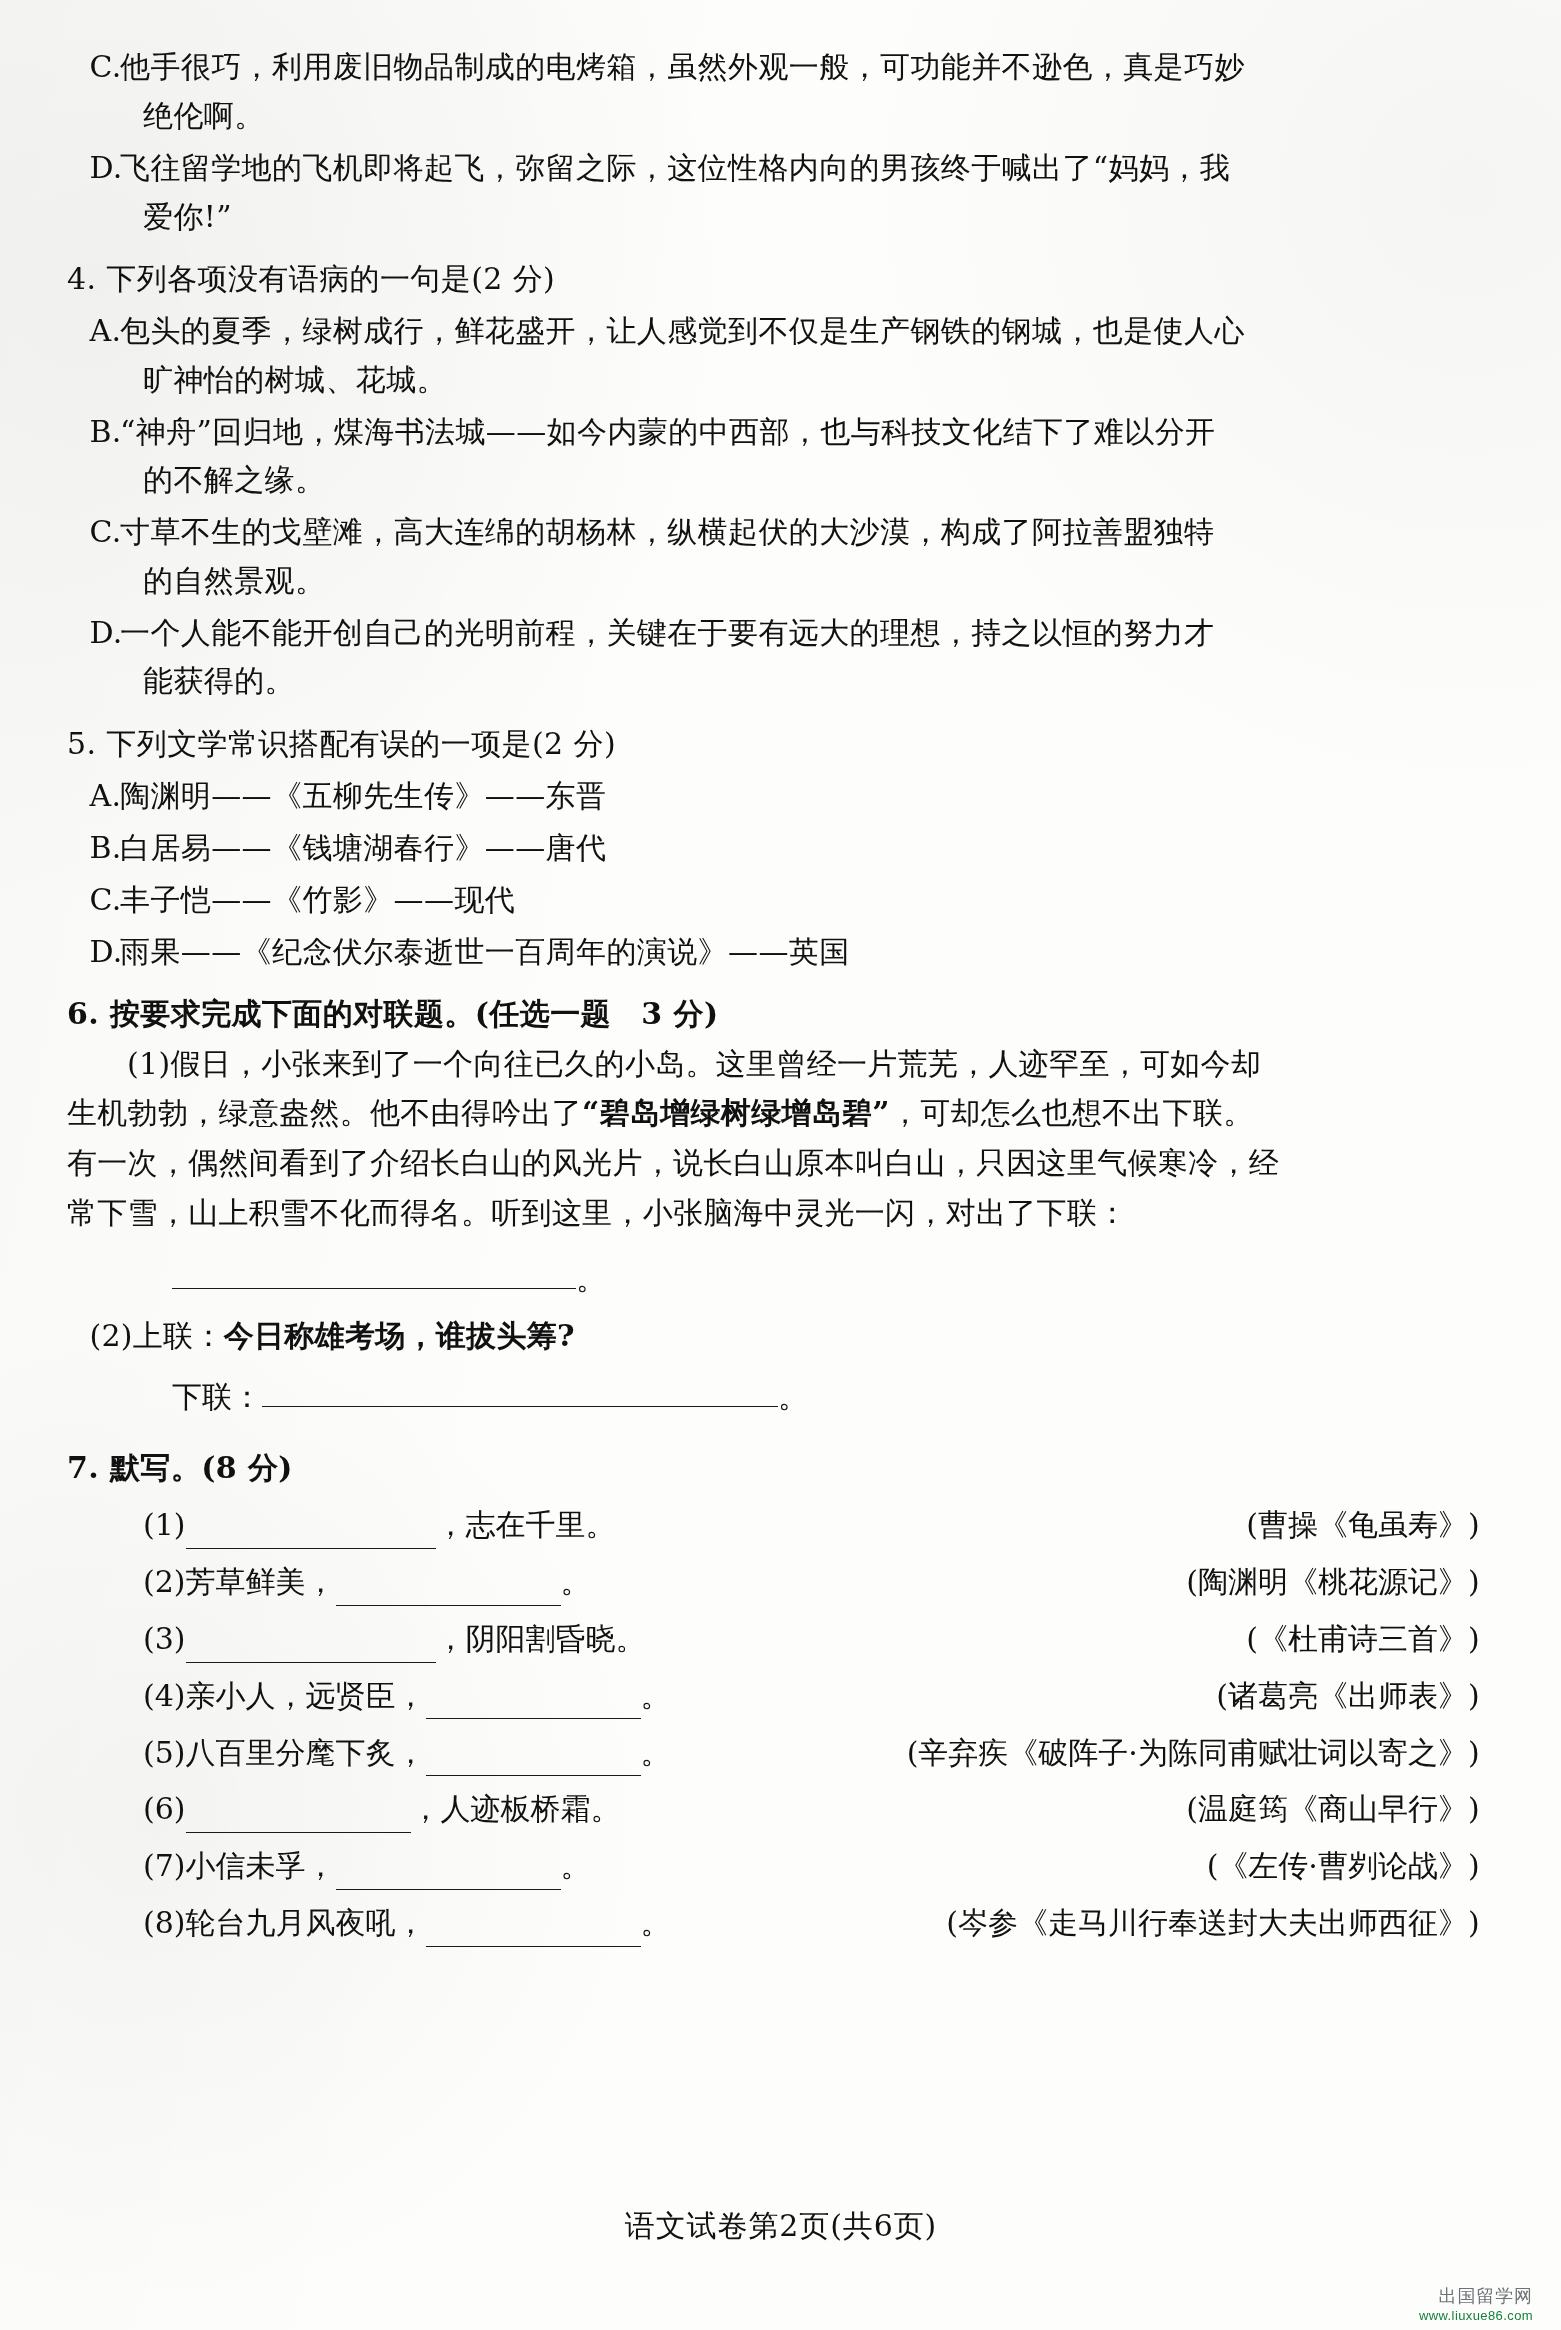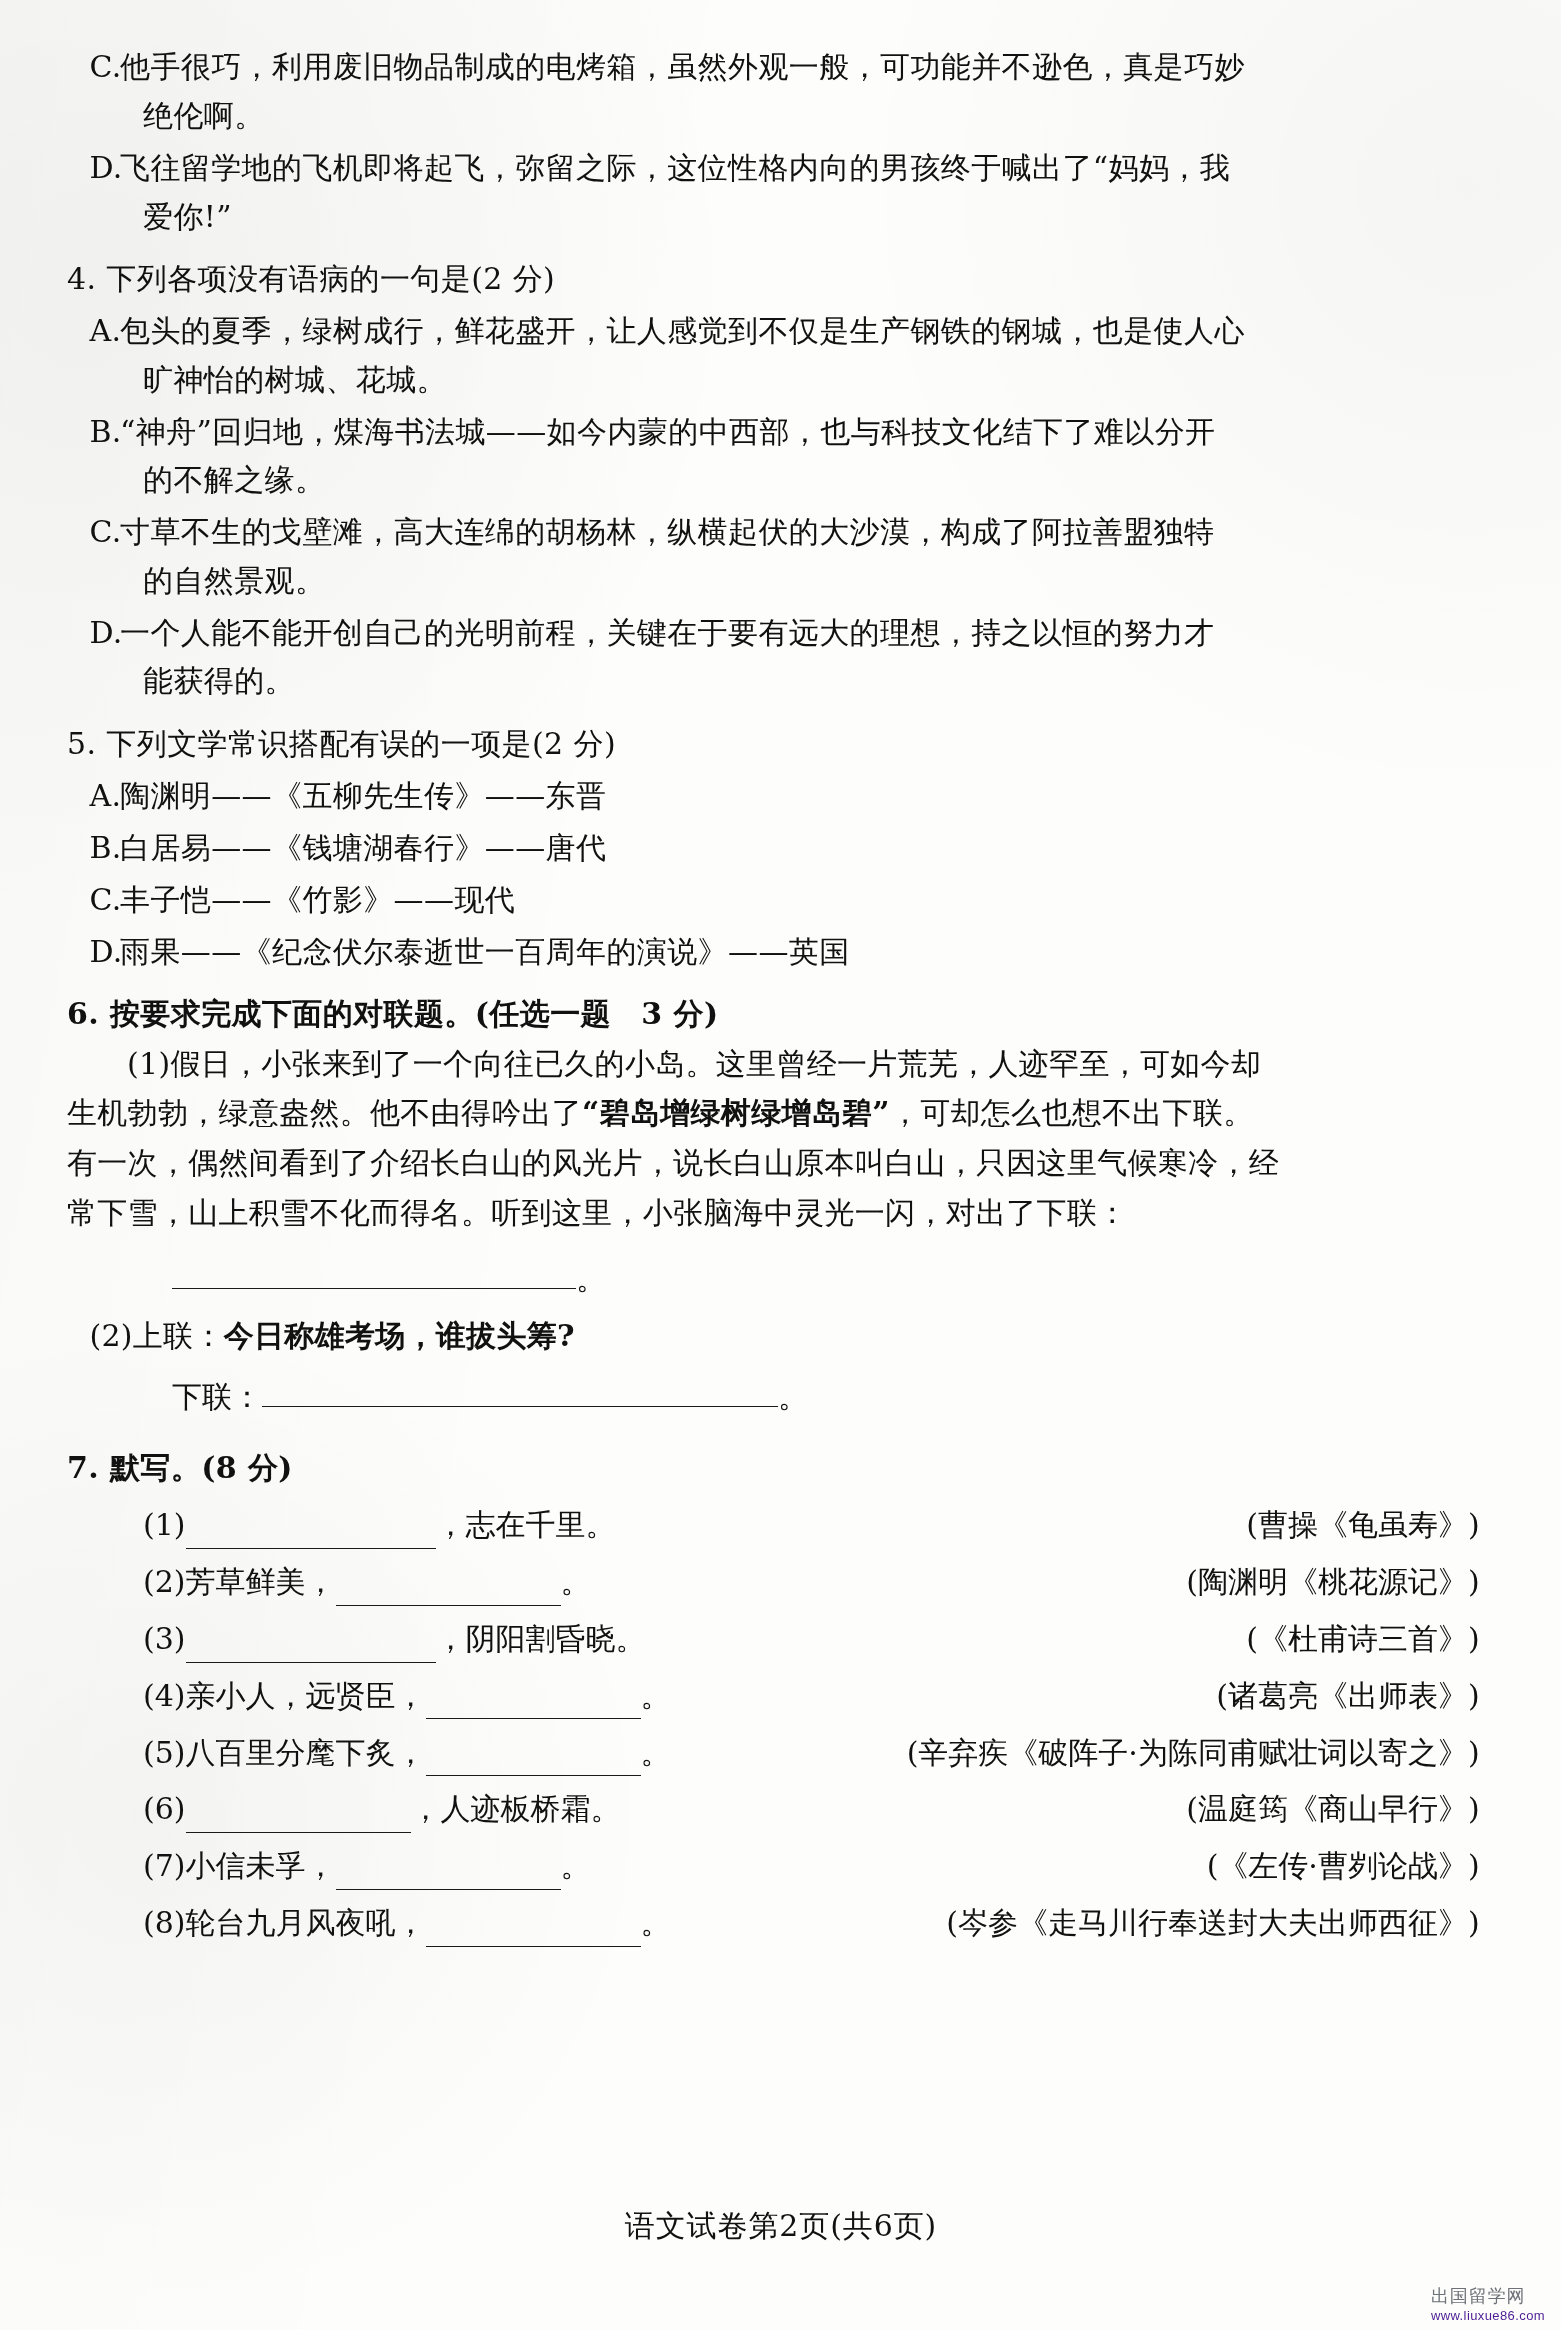--- a/index.html
+++ b/index.html
@@ -114,35 +114,36 @@
     bottom: 83px;
     left: 0;
     width: 100%;
     text-align: center;
     font-size: 30px;
     letter-spacing: 0.9px;
     z-index: 2;
   }
   .watermark {
     position: absolute;
-    right: 17px;
+    right: 29px;
     bottom: 6.9px;
+    text-align: right;
     z-index: 4;
     color: #8a8f96;
     font-family: "Liberation Sans", sans-serif;
   }
   .watermark .wm-main {
     font-size: 18px;
     letter-spacing: 0.9px;
     color: #6d7278;
   }
   .watermark .wm-sub {
     font-size: 13px;
     letter-spacing: 0.4px;
-    color: #4c1d95;
+    color: #15803d;
   }
   .spacer-sm { height: 8.6px; }
   .spacer-md { height: 17px; }
 </style>
 </head>
 <body>
 
 <div class="page">
   <div class="content">
 

